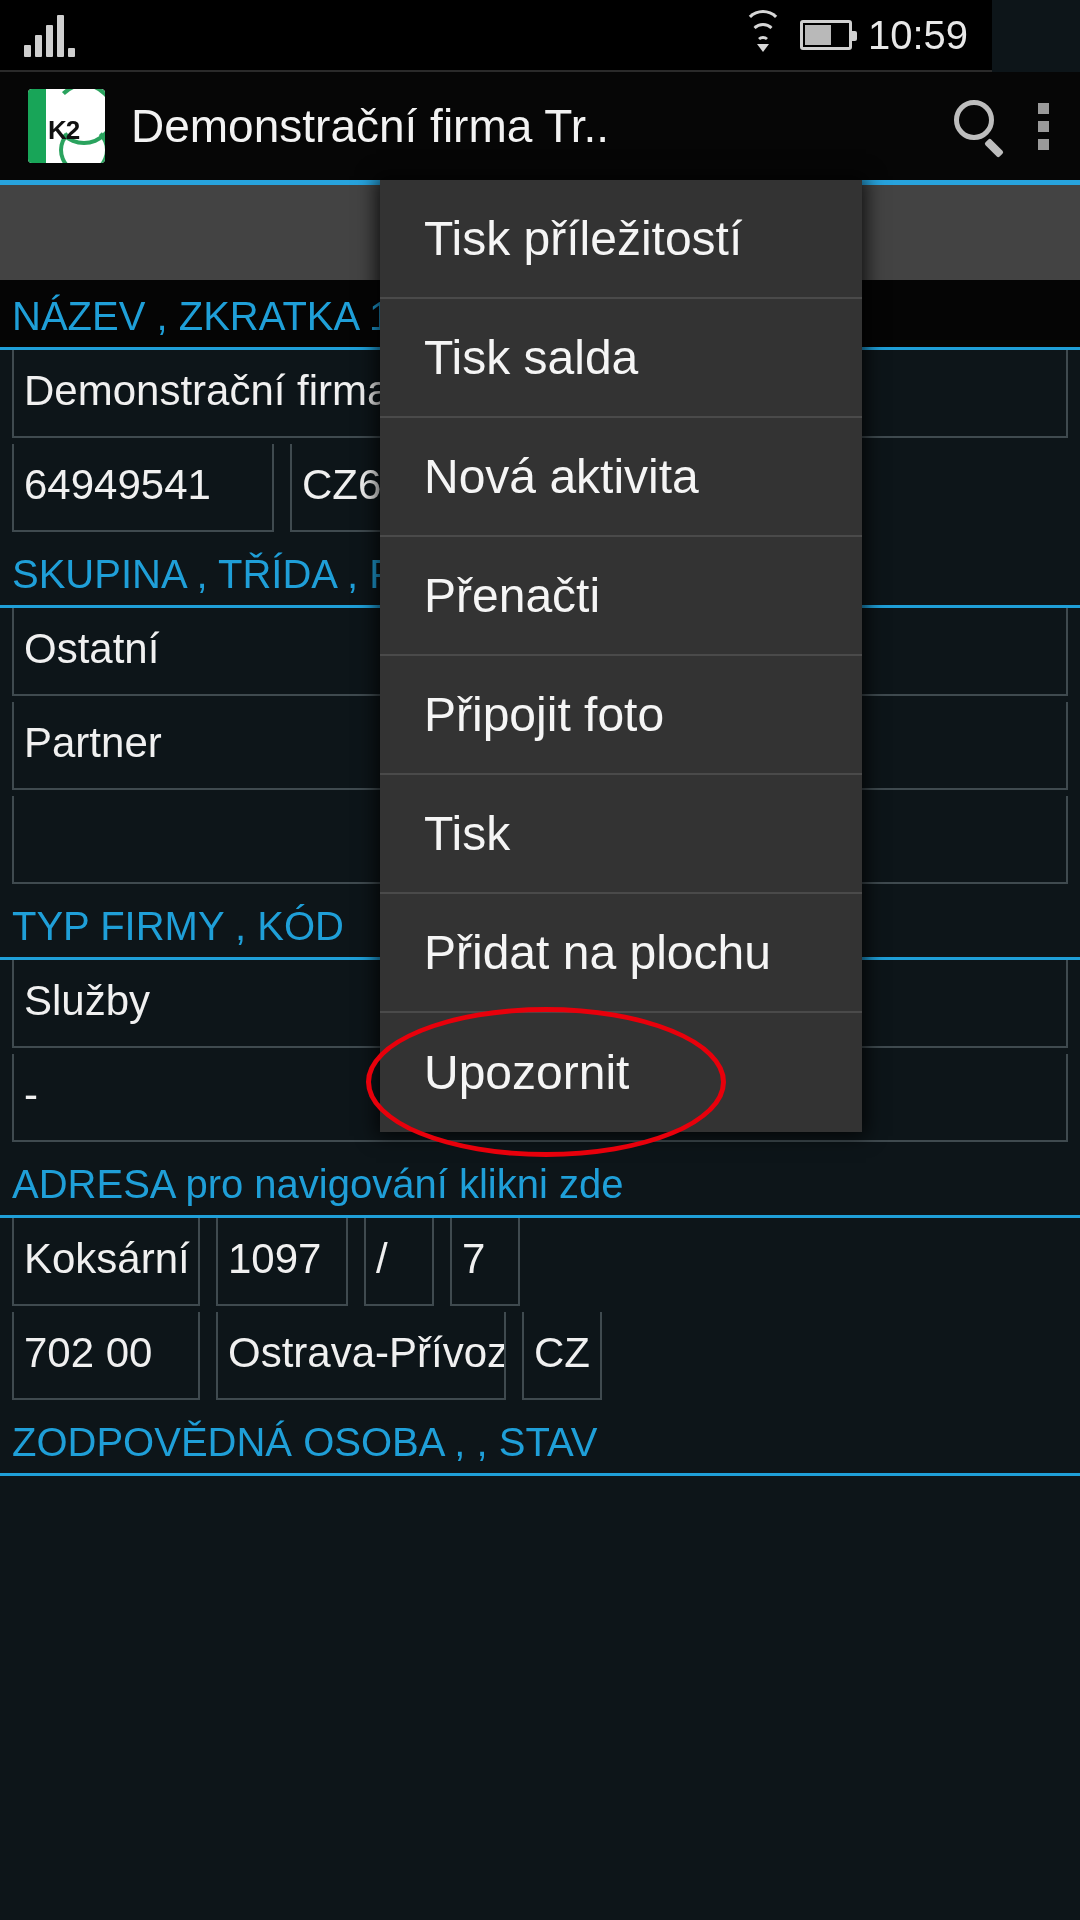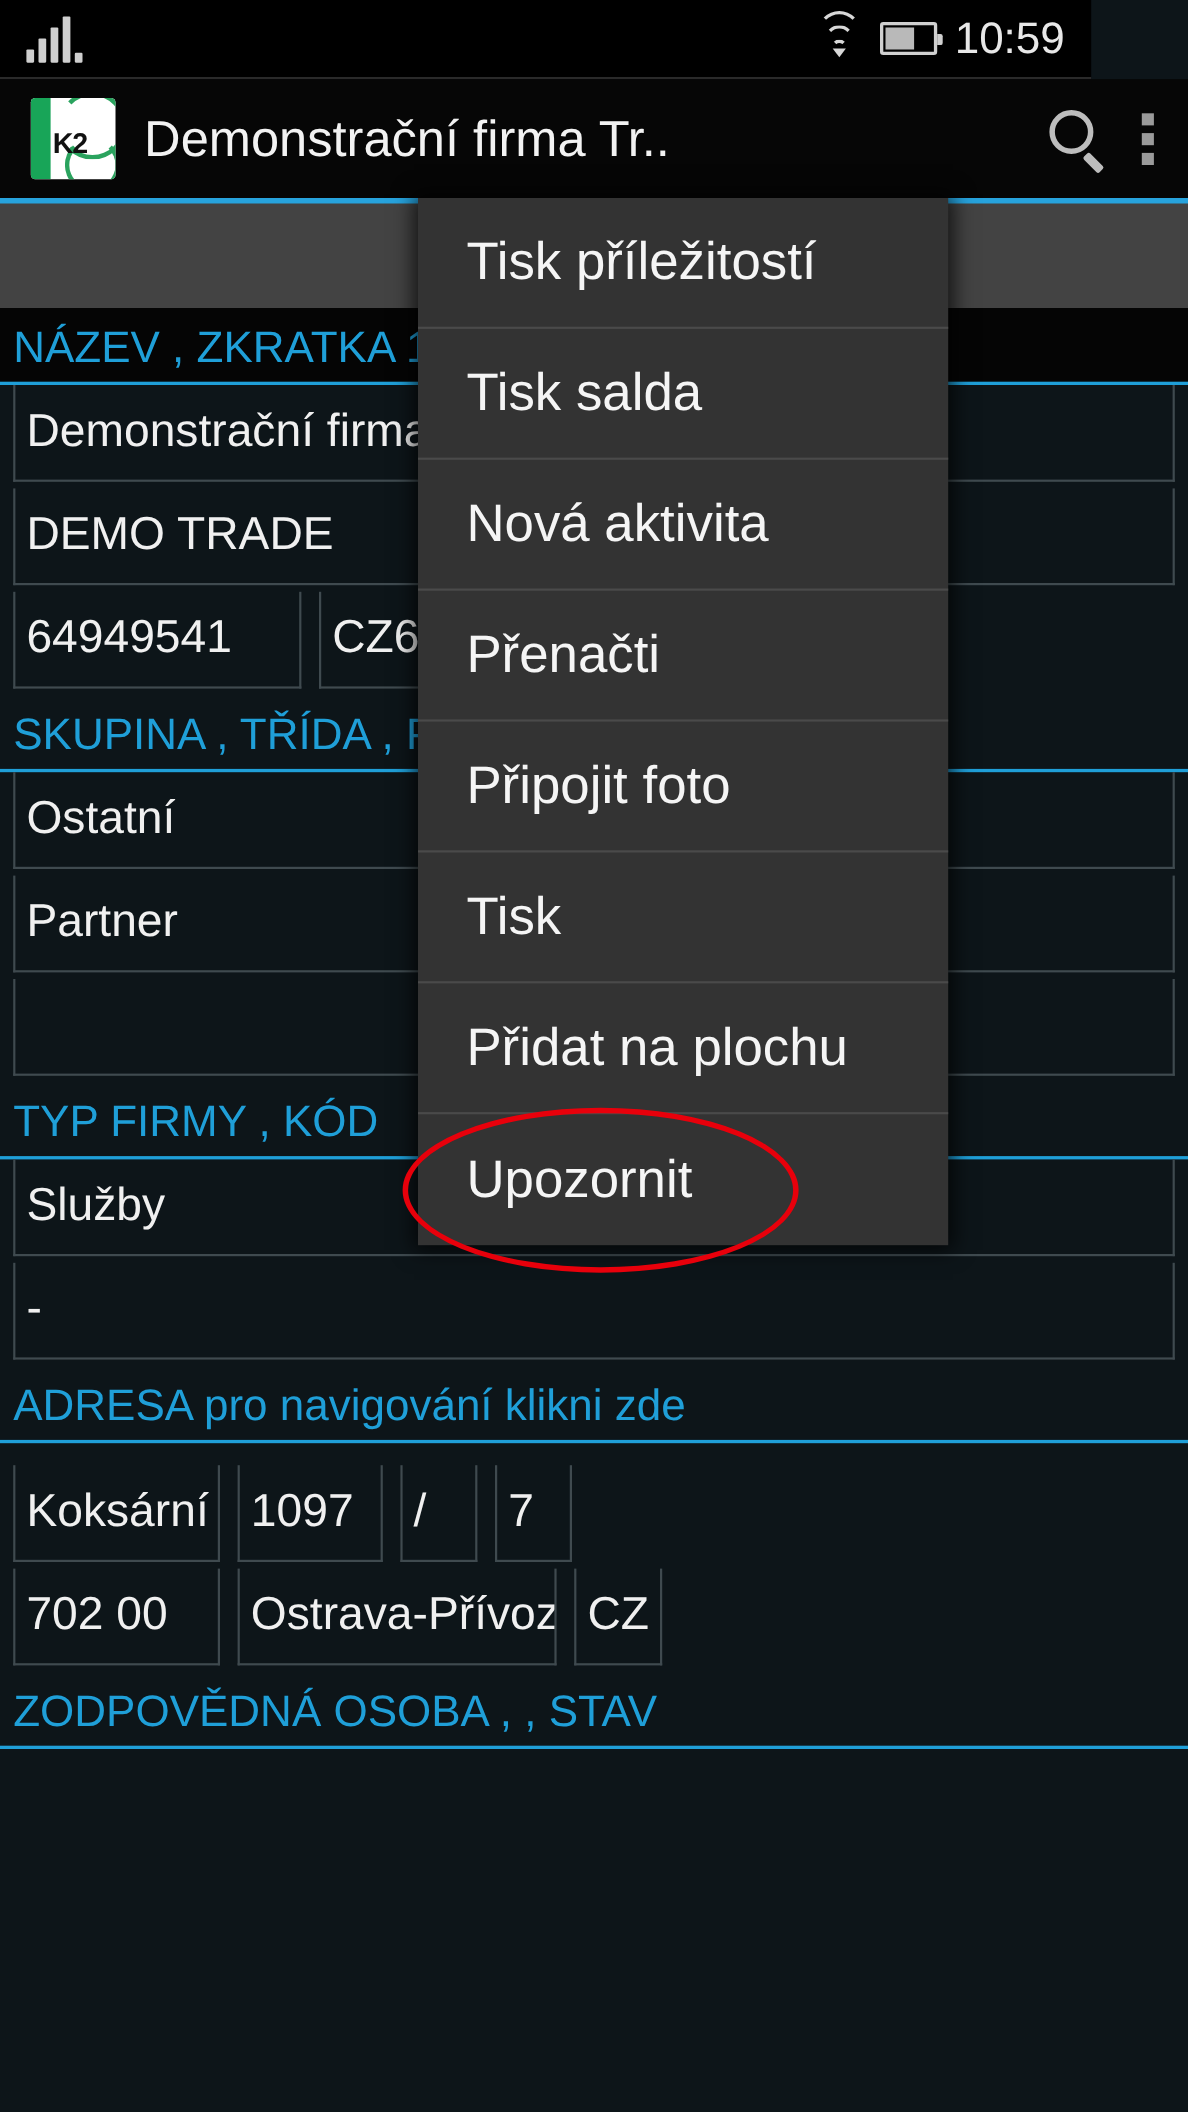--- a/index.html
+++ b/index.html
@@ -174,23 +174,20 @@
         <span></span>
       </div>
   </div>
 
   <div id="form">
       <div class="sect black">NÁZEV , ZKRATKA 1 ,</div>
       <div class="row">
         <div class="fld flex">Demonstrační firma T</div>
       </div>
       <div class="row">
-        <div class="fld flex">DEMO TRADE</div>
-      </div>
-      <div class="row">
         <div class="fld" style="width: 262px;">64949541</div>
         <span class="gap"></span>
         <div class="fld" style="width: 240px;">CZ64949</div>
       </div>
       <div class="sect">SKUPINA , TŘÍDA , PR</div>
       <div class="row">
         <div class="fld flex">Ostatní</div>
       </div>
       <div class="row">
         <div class="fld flex">Partner</div>
@@ -202,21 +199,21 @@
       <div class="row">
         <div class="fld flex">Služby</div>
       </div>
       <div class="row">
         <div class="fld flex">-</div>
       </div>
       <div class="sect">ADRESA pro navigování klikni zde</div>
       <div class="row">
         <div class="fld" style="width: 188px;">Koksární</div>
         <span class="gap"></span>
-        <div class="fld" style="width: 132px; margin-top: 20px;">1097</div>
+        <div class="fld" style="width: 132px;">1097</div>
         <span class="gap"></span>
         <div class="fld" style="width: 70px;">/</div>
         <span class="gap"></span>
         <div class="fld" style="width: 70px;">7</div>
       </div>
       <div class="row">
         <div class="fld" style="width: 188px;">702 00</div>
         <span class="gap"></span>
         <div class="fld" style="width: 290px;">Ostrava-Přívoz</div>
         <span class="gap"></span>

